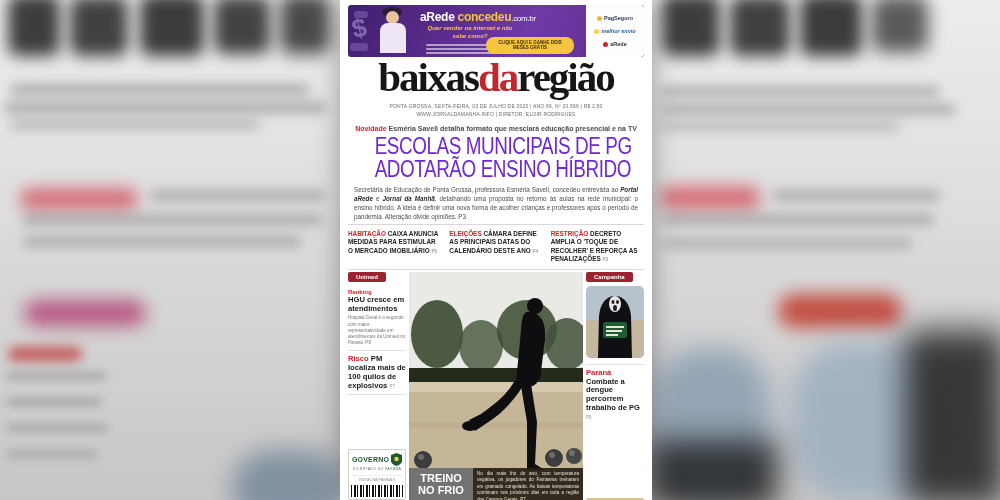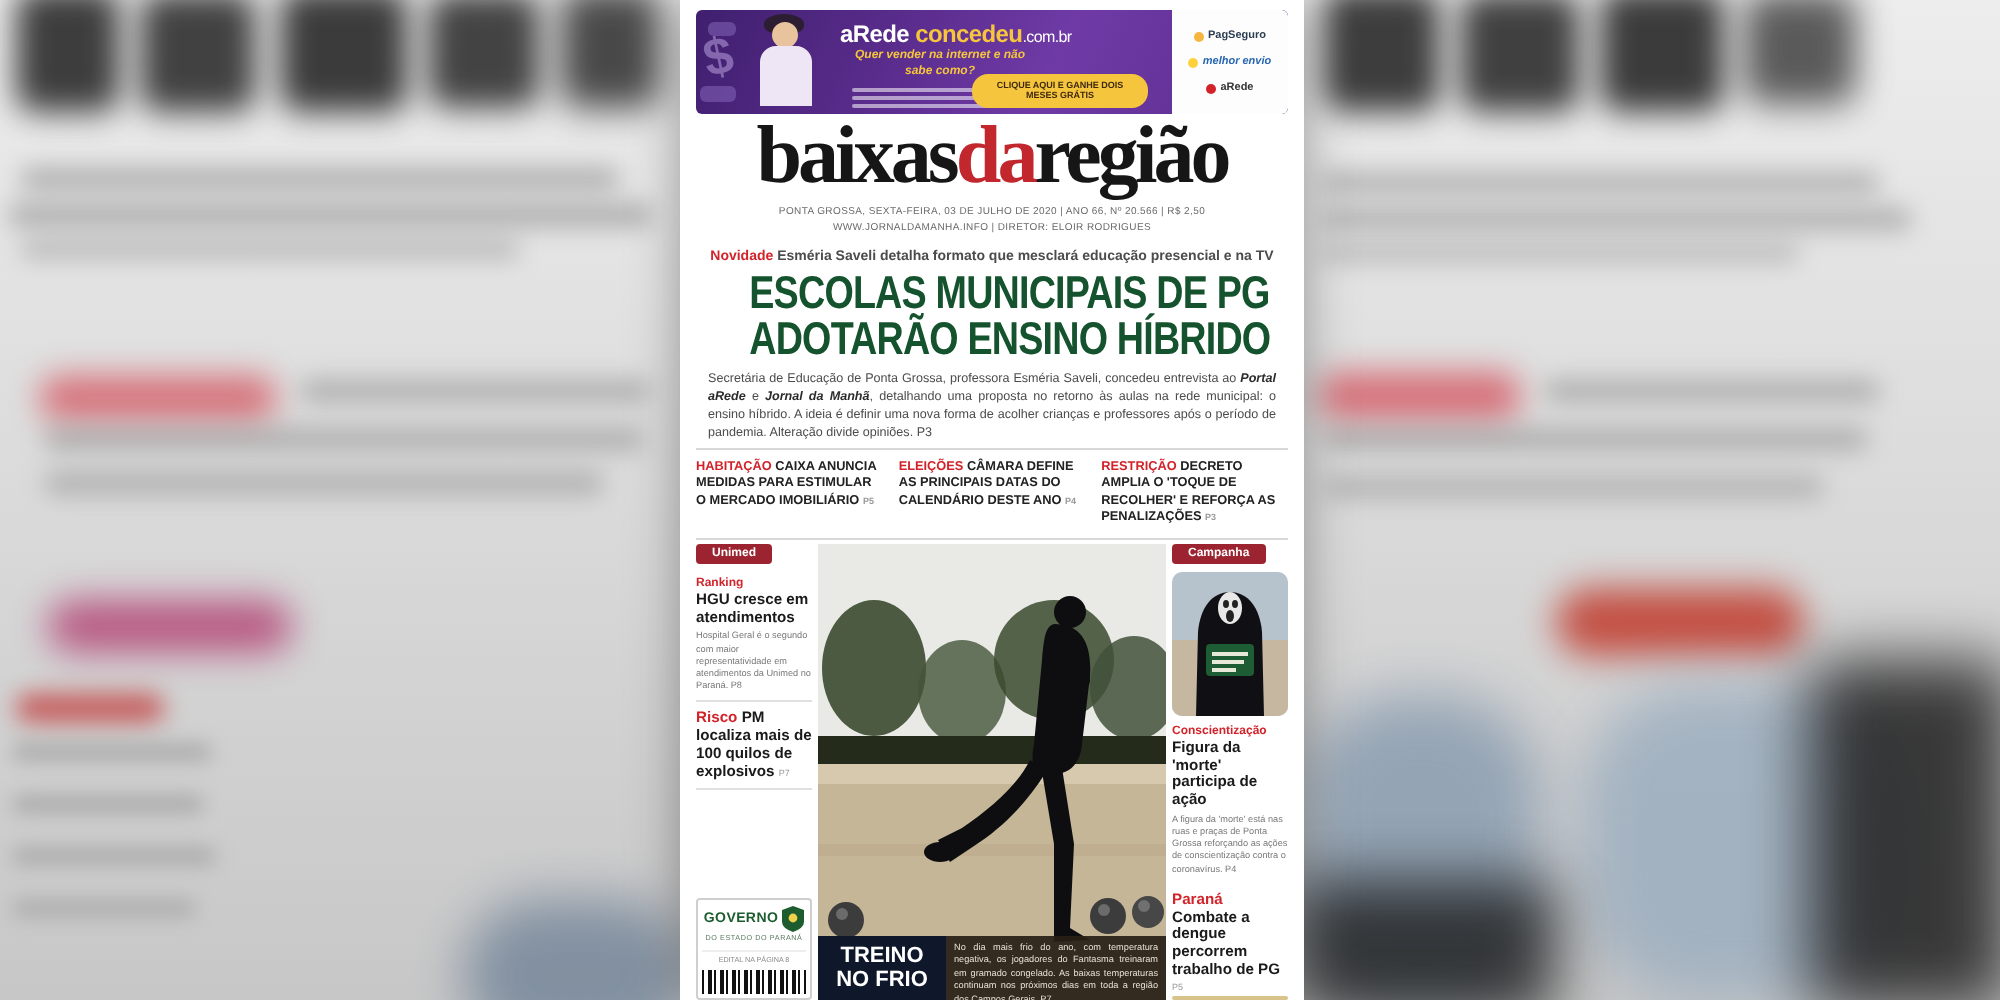--- a/index.html
+++ b/index.html
@@ -44,22 +44,22 @@
   
   .masthead{position:absolute;left:0;right:0;top:57px;text-align:center;
             font-family:"Liberation Serif",serif;font-weight:700;font-size:41px;
             letter-spacing:-2px;line-height:1;color:#161616;}
   .masthead .red{color:#c1272d;}
   .dateline{position:absolute;left:0;right:0;top:103px;text-align:center;color:#6a6a6a;
             font-size:5px;line-height:1.5;letter-spacing:.2px;}
   
   .kicker{position:absolute;left:0;right:0;top:125px;text-align:center;font-size:7px;font-weight:700;color:#4c4c4c;}
   .kicker .red{color:#d2232a;}
-  .headline{position:absolute;left:0;right:0;top:135px;text-align:center;color:#14532d;
-            font-weight:700;font-size:23px;line-height:.98;letter-spacing:-.5px;}
+  .headline{position:absolute;left:0;right:0;top:135px;text-align:center;color:#6d28d9;
+            font-weight:400;font-size:23px;line-height:.98;letter-spacing:-.5px;}
   .headline span{display:block;white-space:nowrap;transform:scaleX(.82);transform-origin:center;}
   .deck{position:absolute;left:6px;right:6px;top:186px;font-size:6.3px;line-height:1.42;color:#4c4c4c;text-align:justify;}
   .deck b{color:#2b2b2b;font-style:italic;}
   
   .teasers{position:absolute;left:0;right:0;top:224px;height:46px;display:flex;gap:8px;
            border-top:1px solid #d8d8d8;border-bottom:1px solid #d8d8d8;padding:5px 0 3px;box-sizing:border-box;}
   .teaser{flex:1;font-size:6.4px;font-weight:700;line-height:1.3;color:#222;}
   .teaser .red{color:#d2232a;}
   .teaser .ref{font-size:4.5px;color:#999;}
   
@@ -78,21 +78,21 @@
   
   .gov{margin-top:auto;border:1px solid #cfcfcf;border-radius:2px;padding:3px 2px 2px;text-align:center;background:#fff;}
   .gov-row{display:flex;align-items:center;justify-content:center;gap:2px;}
   .gov-title{font-size:7px;font-weight:800;color:#1c5c2e;letter-spacing:.2px;}
   .gov-sub{font-size:3.6px;color:#5a7a60;letter-spacing:.3px;margin-top:1px;}
   .gov-note{font-size:3.6px;color:#8a8a8a;margin-top:4px;border-top:1px solid #eee;padding-top:2px;}
   .barcode{height:12px;margin-top:3px;background:repeating-linear-gradient(90deg,#111 0 1px,#fff 1px 3px,#111 3px 5px,#fff 5px 6px);}
   
   .photo{position:absolute;inset:0;overflow:hidden;background:#e9eae4;}
   .caption{position:absolute;left:0;right:0;bottom:0;height:32px;display:flex;}
-  .cap-title{flex:none;width:64px;background:#0f172a;color:#fff;font-weight:800;font-size:11px;
+  .cap-title{flex:none;width:64px;background:#737373;color:#fff;font-weight:800;font-size:11px;
              line-height:1.1;display:flex;flex-direction:column;justify-content:center;align-items:center;}
   .cap-text{flex:1;background:rgba(38,32,22,.92);color:#e9e2d2;font-size:4.6px;line-height:1.4;
             padding:3px 4px;text-align:justify;}
   
   .rphoto{width:58px;height:72px;border-radius:5px;overflow:hidden;flex:none;margin-bottom:2px;}
   
   .gold{margin-top:auto;border:1px solid #d8c48a;border-radius:2px;overflow:hidden;background:#fff;}
 </style>
 </head>
 <body>
@@ -274,25 +274,20 @@
               <ellipse cx="29" cy="18" rx="6" ry="8" fill="#e8e8e8"></ellipse>
               <ellipse cx="27" cy="16" rx="1.5" ry="2" fill="#222"></ellipse>
               <ellipse cx="31.5" cy="16" rx="1.5" ry="2" fill="#222"></ellipse>
               <ellipse cx="29" cy="22" rx="2" ry="3" fill="#222"></ellipse>
               <rect x="17" y="36" width="24" height="16" rx="2" fill="#1e5c33"></rect>
               <rect x="20" y="40" width="18" height="2" fill="#e8e8d8"></rect>
               <rect x="20" y="44" width="16" height="2" fill="#e8e8d8"></rect>
               <rect x="20" y="48" width="12" height="2" fill="#e8e8d8"></rect>
             </svg>
           </div>
-          <div>
-            <div class="kick">Conscientização</div>
-            <div class="story-title">Figura da 'morte' participa de ação</div>
-            <div class="story-body">A figura da 'morte' está nas ruas e praças de Ponta Grossa reforçando as ações de conscientização contra o coronavírus. P4</div>
-          </div>
           <div class="rule"></div>
           <div>
             <div class="story-title"><span class="red">Paraná</span> <span>Combate a dengue percorrem trabalho de PG</span> <span class="ref">P5</span></div>
           </div>
           <div class="gold">
             
             
             
             
           </div>

